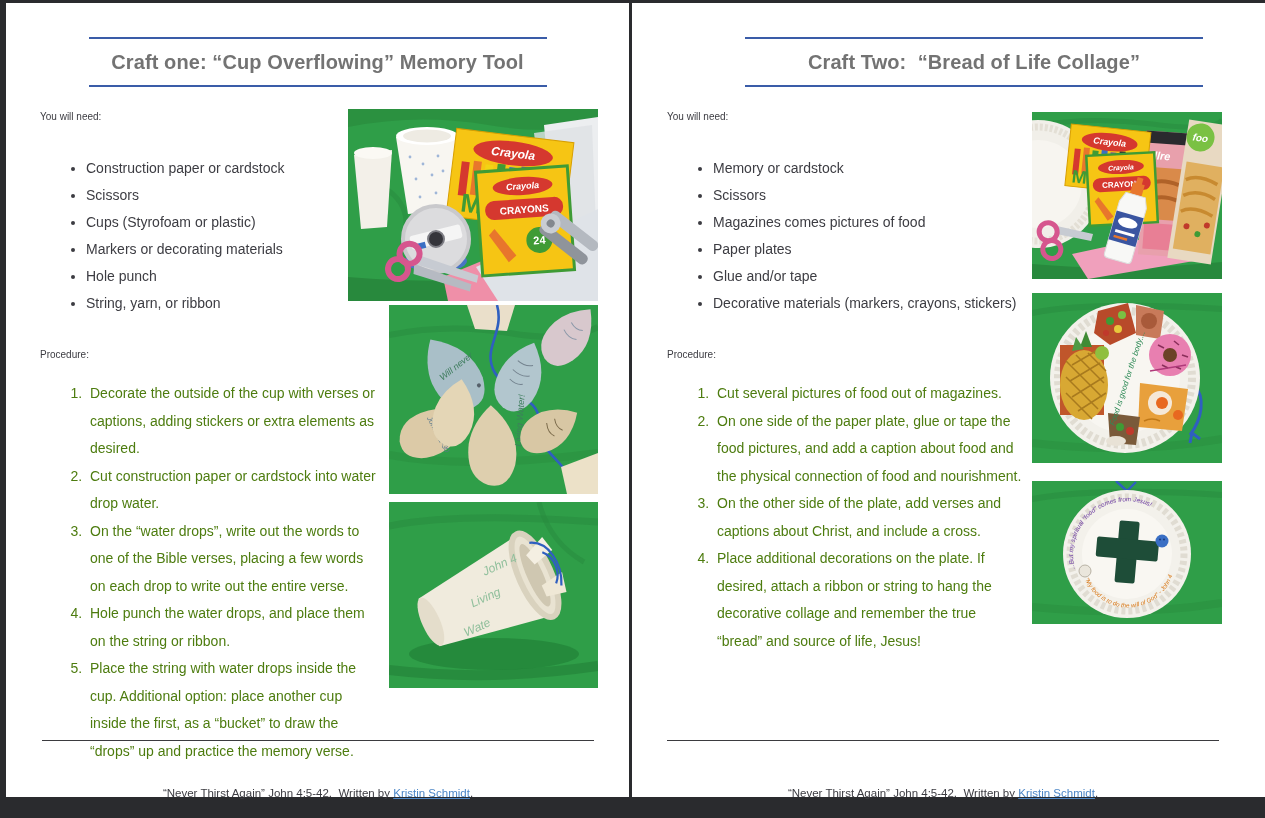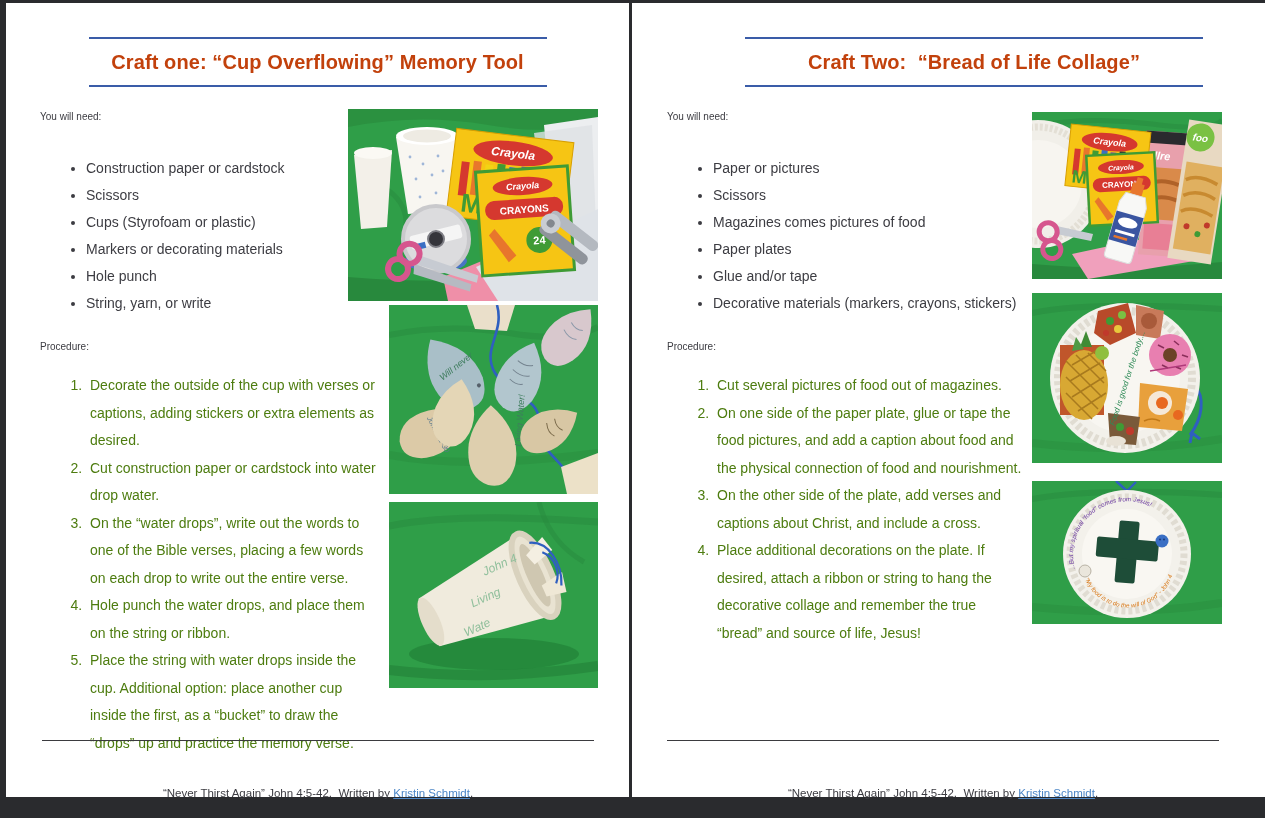--- a/index.html
+++ b/index.html
@@ -14,31 +14,31 @@
   }
   .page-left  { left:6px;   width:623px; }
   .page-right { left:632px; width:684px; }
 
   .title-block {
     margin:34px auto 0; width:458px;
     border-top:2px solid #3a5ca8; border-bottom:2px solid #3a5ca8;
     text-align:center; padding:12px 0 11px;
   }
   .title {
-    font-size:20px; font-weight:bold; color:#c2410c;
+    font-size:20px; font-weight:bold; color:#737373;
     white-space:pre-wrap; letter-spacing:.1px;
   }
 
   .text-col { position:absolute; top:104px; left:34px; width:340px; color:#3c3c42; }
   .page-right .text-col { left:35px; width:358px; }
 
   .section-label { font-size:10px; line-height:20px; color:#3c3c42; }
   ul.materials { margin:28px 0 0; padding-left:46px; list-style:disc; }
   ul.materials li { font-size:14px; line-height:27px; color:#3c3c42; }
-  .procedure-label { margin-top:20px; }
+  .procedure-label { margin-top:28px; }
   ol.steps { margin:15px 0 0; padding-left:46px; }
   ol.steps li { font-size:14px; line-height:27.5px; color:#4d7c0f; padding-left:4px; }
 
   .footer {
     position:absolute; top:737px; left:36px; width:552px;
     border-top:1.5px solid #3b3b3f; padding-top:5px;
     text-align:center; font-size:11.5px; line-height:19px; color:#3c3c42;
     white-space:pre-wrap;
   }
   .page-right .footer { left:35px; }
@@ -67,21 +67,21 @@
   </div>
 
   <div class="text-col">
     <p class="section-label">You will need:</p>
     <ul class="materials">
       <li>Construction paper or cardstock</li>
       <li>Scissors</li>
       <li>Cups (Styrofoam or plastic)</li>
       <li>Markers or decorating materials</li>
       <li>Hole punch</li>
-      <li>String, yarn, or write</li>
+      <li>String, yarn, or ribbon</li>
     </ul>
     <p class="section-label procedure-label">Procedure:</p>
     <ol class="steps">
       <li>Decorate the outside of the cup with verses or captions, adding stickers or extra elements as desired.</li>
       <li>Cut construction paper or cardstock into water drop water.</li>
       <li>On the “water drops”, write out the words to one of the Bible verses, placing a few words on each drop to write out the entire verse.</li>
       <li>Hole punch the water drops, and place them on the string or ribbon.</li>
       <li>Place the string with water drops inside the cup. Additional option: place another cup inside the first, as a “bucket” to draw the “drops” up and practice the memory verse.</li>
     </ol>
   </div>
@@ -240,21 +240,21 @@
 
 <div class="page page-right">
 
   <div class="title-block">
     <div class="title">Craft Two:  “Bread of Life Collage”</div>
   </div>
 
   <div class="text-col">
     <p class="section-label">You will need:</p>
     <ul class="materials">
-      <li>Paper or pictures</li>
+      <li>Memory or cardstock</li>
       <li>Scissors</li>
       <li>Magazines comes pictures of food</li>
       <li>Paper plates</li>
       <li>Glue and/or tape</li>
       <li>Decorative materials (markers, crayons, stickers)</li>
     </ul>
     <p class="section-label procedure-label">Procedure:</p>
     <ol class="steps">
       <li>Cut several pictures of food out of magazines.</li>
       <li>On one side of the paper plate, glue or tape the food pictures, and add a caption about food and the physical connection of food and nourishment.</li>

